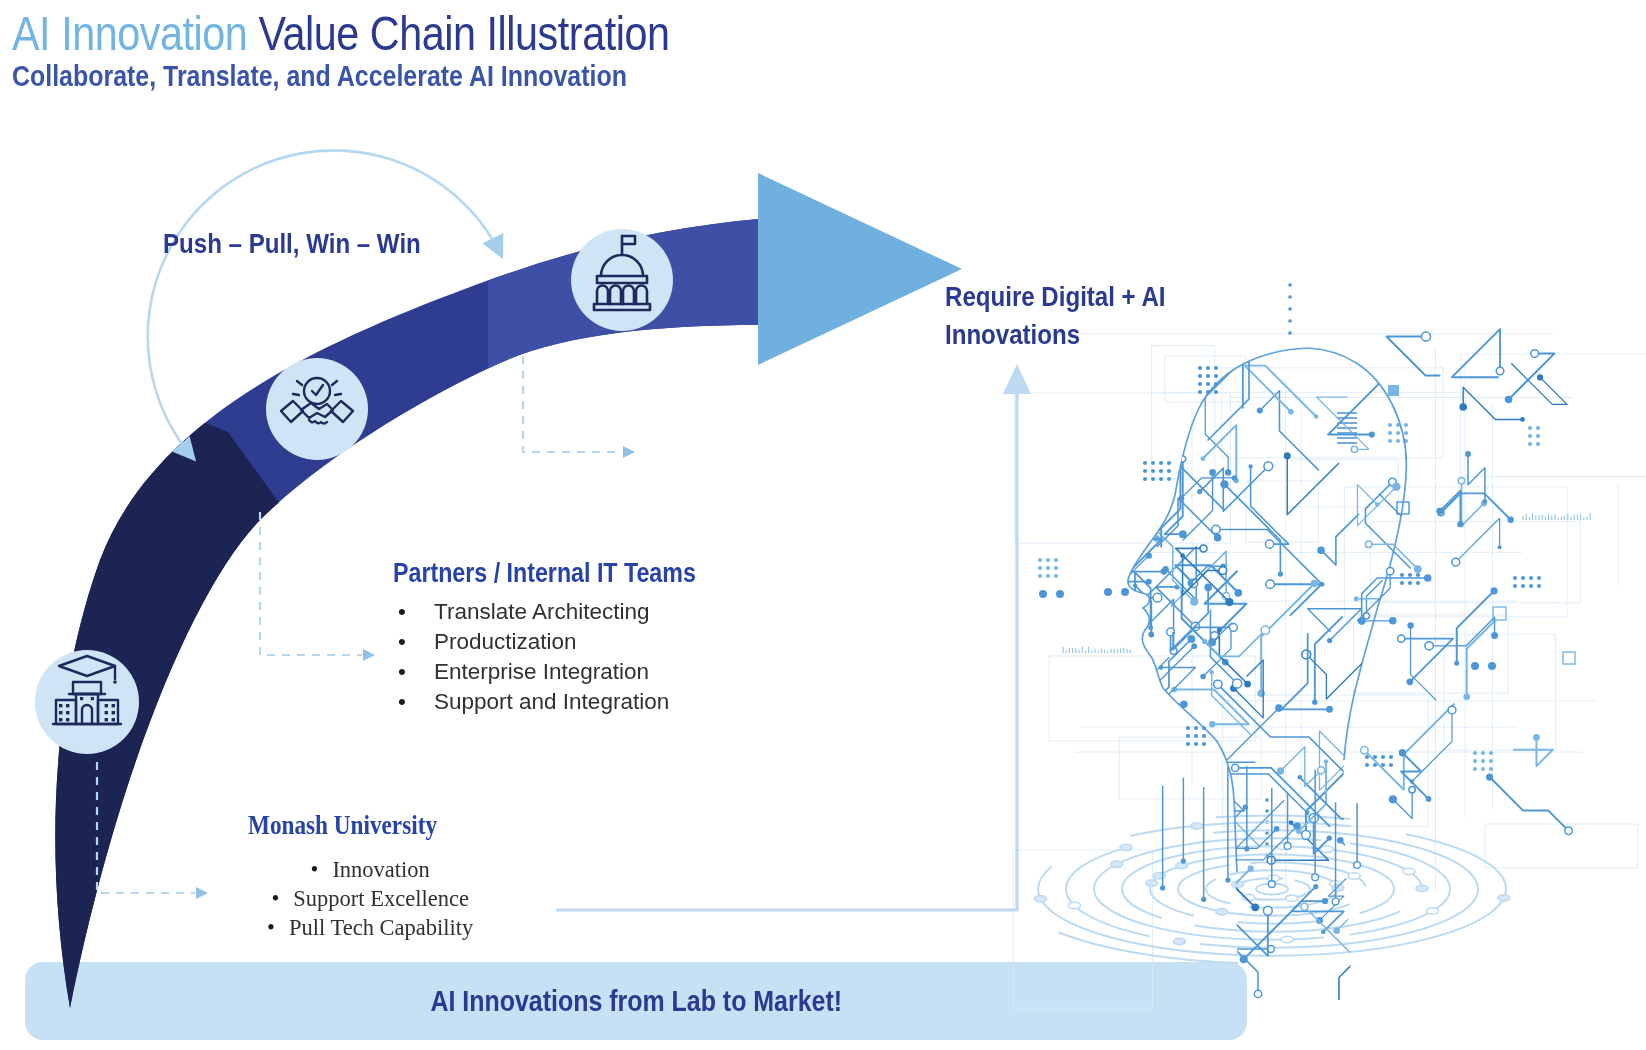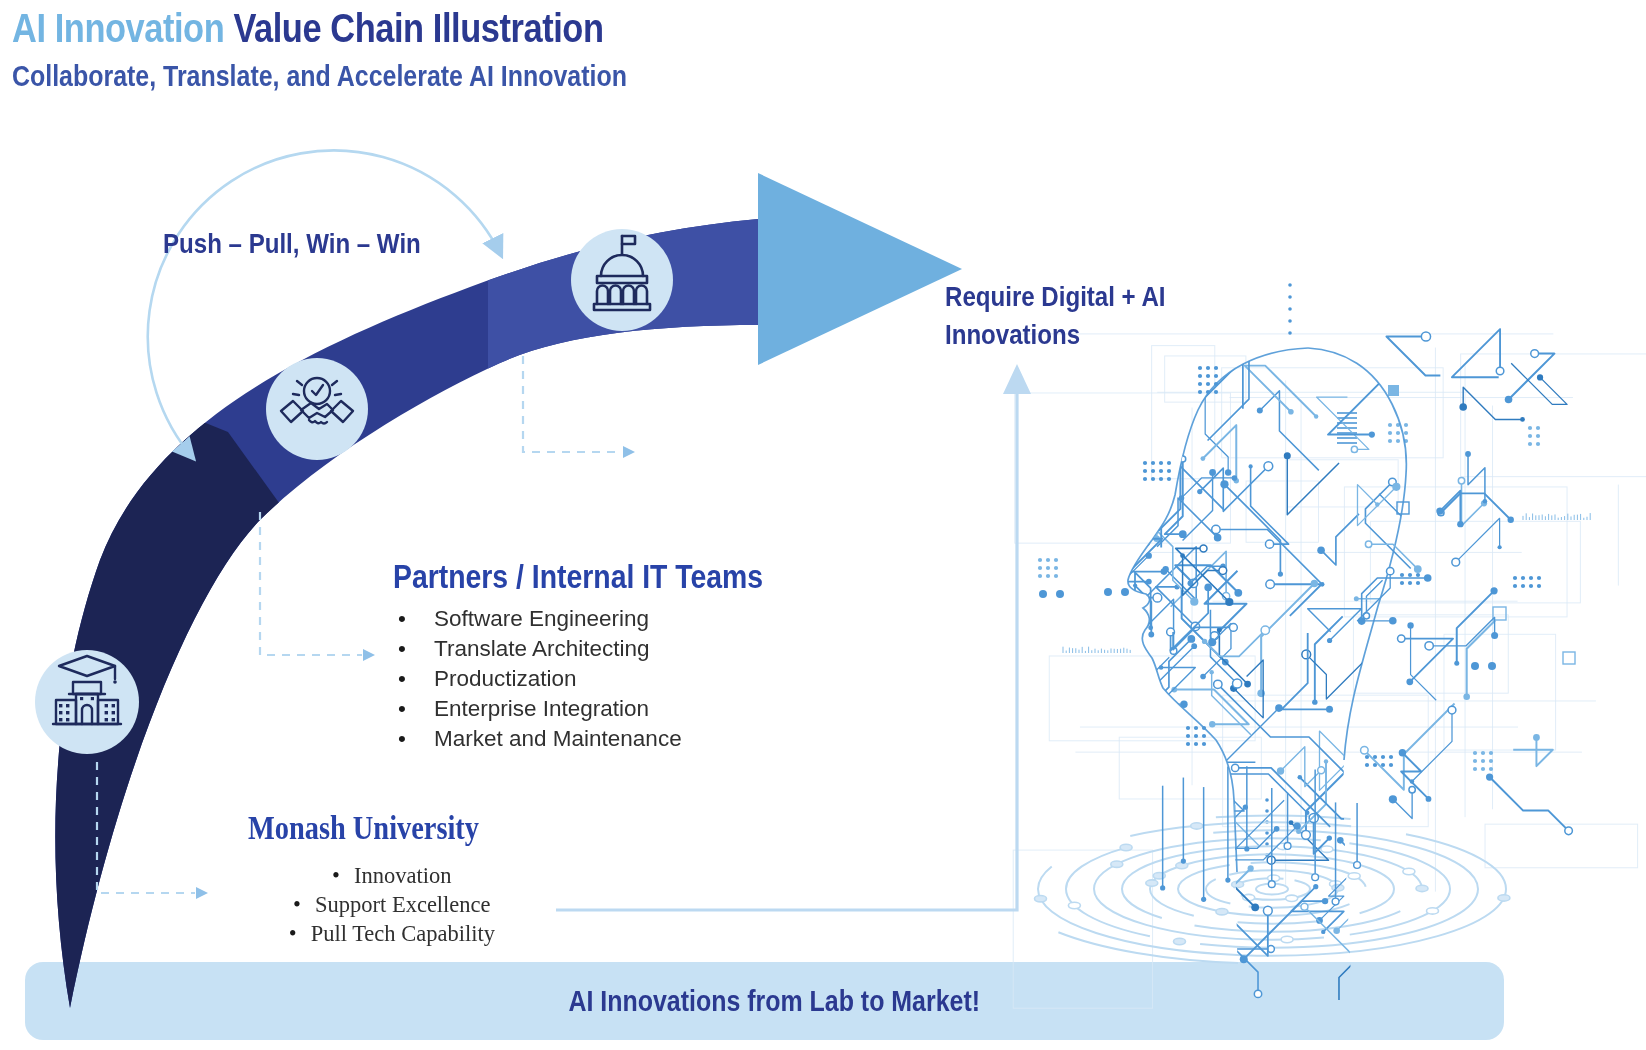--- a/index.html
+++ b/index.html
@@ -1,37 +1,37 @@
 <!DOCTYPE html>
 <html style="--navy: #2b3990; --subtitle: #3a55a8; --accent: #73b5e2; --heading2: #2843a8; --band_dark: #1c2454; --band_mid: #2e3d8f; --band_light: #3e50a5; --arrow: #6fb0df; --circle_bg: #cfe4f4; --icon_stroke: #1e2a5c; --dash: #b5d7f0; --dash_arrow: #8fc0e8; --loop: #b5d8f0; --larrow: #bcd9f1; --banner_bg: #c7e1f4; --bullet_text: #303030; --trace: #4e97d6; --trace_dark: #2f7bbf; --trace_light: #7ab6e4; --faint: #d9e8f6; --ring: #bcdaf1; --ring_fill: #d6e8f7;"><head>
 <meta charset="utf-8">
 <style>
   html,body{margin:0;padding:0;background:#fff;}
   #canvas{position:relative;width:1646px;height:1050px;background:#fff;overflow:hidden;
           font-family:"Liberation Sans", sans-serif;}
   #canvas svg.art{position:absolute;left:0;top:0;z-index:2;pointer-events:none;}
   .txt{position:absolute;z-index:3;white-space:nowrap;}
   .cond{display:inline-block;transform:scaleX(0.86);transform-origin:0 0;white-space:nowrap;}
-  #title{left:12px;top:6px;font-size:40px;font-weight:bold;letter-spacing:-0.5px;}
+  #title{left:12px;top:6px;font-size:48px;font-weight:normal;letter-spacing:-0.5px;}
   #title .accent{color:var(--accent);}
   #title .rest{color:var(--navy);}
   #subtitle{left:12px;top:60px;font-size:29px;font-weight:bold;color:var(--subtitle);}
   #push-label{left:163px;top:228px;font-size:28px;font-weight:bold;color:var(--navy);}
   #require-label{left:921px;top:278px;font-size:28px;font-weight:bold;color:var(--navy);line-height:38px;margin-left:24px;}
   #enterprises-label{left:652px;top:416px;font-size:28px;font-weight:bold;color:var(--navy);line-height:40px;}
-  .grouphead{font-size:33px;font-weight:bold;color:var(--heading2);}
+  .grouphead{font-size:27px;font-weight:bold;color:var(--heading2);}
   #partners-block{left:393px;top:558px;}
   #monash-block{left:248px;top:810px;font-family:Liberation Serif, serif;}
   ul.blist{list-style:none;margin:8px 0 0 0;padding:0;font-size:22.5px;color:var(--bullet_text);}
   #partners-block ul.blist li{line-height:30px;}
   #monash-block ul.blist{margin-top:14px;}
   #monash-block ul.blist li{line-height:29px;text-align:center;}
   ul.blist li::before{content:"\2022";display:inline-block;width:36px;padding-left:5px;color:#1a1a1a;}
-  #banner{position:absolute;left:25px;top:962px;width:1460px;height:78px;z-index:1;
-          background:var(--banner_bg);border-radius:18px;display:flex;align-items:center;justify-content:center;padding-left:19px;}
+  #banner{position:absolute;left:25px;top:962px;width:1222px;height:78px;z-index:1;
+          background:var(--banner_bg);border-radius:18px;display:flex;align-items:center;justify-content:center;}
   #banner .cond{transform-origin:50% 50%;font-size:29px;font-weight:bold;color:var(--navy);}
   
   .band-mid{fill:var(--band_mid);}
   .band-dark{fill:var(--band_dark);}
   .band-light{fill:var(--band_light);}
   .big-arrow{fill:var(--arrow);}
   .icon-circle{fill:var(--circle_bg);}
   .icon-stroke{stroke:var(--icon_stroke);fill:none;stroke-width:2.4;stroke-linecap:round;stroke-linejoin:round;}
   .icon-fill{fill:var(--icon_stroke);stroke:none;}
   .loop-arc{stroke:var(--loop);stroke-width:2.6;fill:none;}
@@ -819,25 +819,24 @@
 
   <div class="txt" id="require-label">
     <span class="cond">Require Digital + AI</span><br>
     <span class="cond">Innovations</span>
   </div>
 
 
   <div class="txt" id="partners-block">
     <div class="grouphead"><span class="cond">Partners / Internal IT Teams</span></div>
     <ul class="blist">
-      <li>Software Engineering</li>
       <li>Translate Architecting</li>
       <li>Productization</li>
       <li>Enterprise Integration</li>
-      <li>Market and Maintenance</li>
+      <li>Support and Integration</li>
     </ul>
   </div>
 
   <div class="txt" id="monash-block">
     <div class="grouphead"><span class="cond">Monash University</span></div>
     <ul class="blist">
       <li>Innovation</li>
       <li>Support Excellence</li>
       <li>Pull Tech Capability</li>
     </ul>

